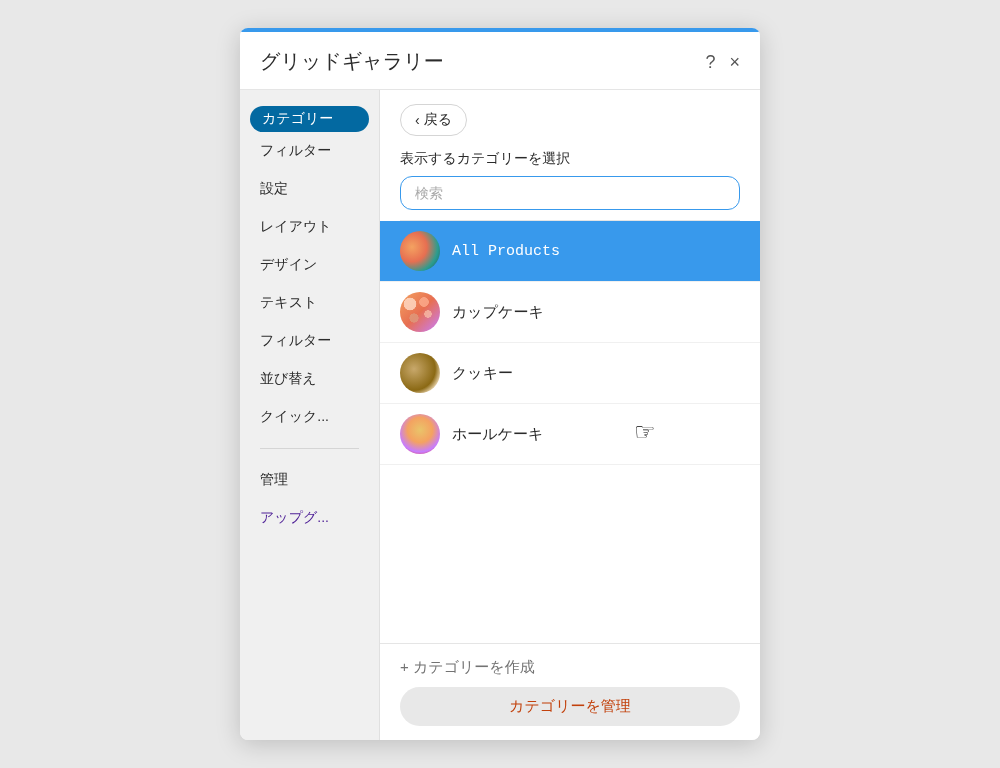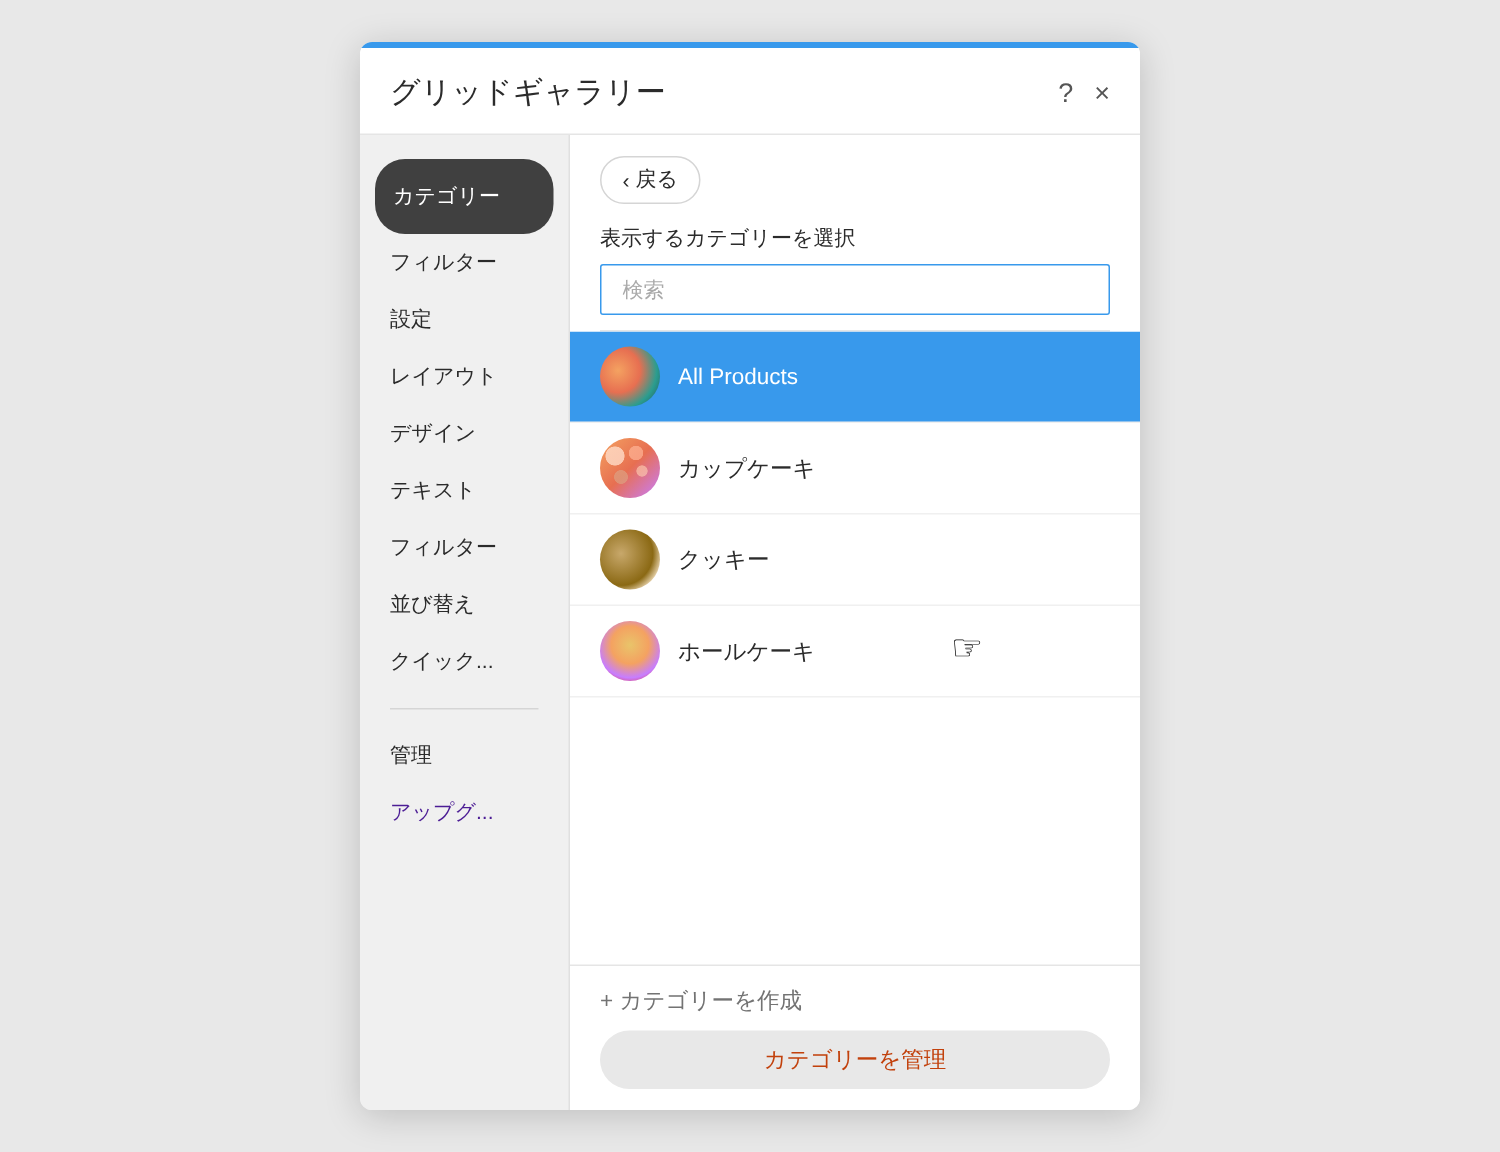--- a/index.html
+++ b/index.html
@@ -74,25 +74,25 @@
 
     .sidebar-item {
       padding: 10px 20px;
       font-size: 14px;
       color: #2b2b2b;
       cursor: pointer;
       white-space: nowrap;
     }
 
     .sidebar-item.active {
-      background: #404040;
+      background: #0369a1;
       color: white;
       border-radius: 20px;
       margin: 0 10px;
-      padding: 16px 12px;
+      padding: 4px 12px;
     }
 
     .sidebar-divider {
       height: 1px;
       background: #d5d5d5;
       margin: 12px 20px;
     }
 
     .sidebar-item.upgrade {
       color: #4c1d95;
@@ -129,21 +129,21 @@
     }
 
     .search-container {
       padding: 0 20px 10px 20px;
     }
 
     .search-input {
       width: 100%;
       padding: 8px 14px;
       border: 1.5px solid #3899ec;
-      border-radius: 2px;
+      border-radius: 12px;
       font-size: 14px;
       color: #2b2b2b;
       outline: none;
     }
 
     .search-input::placeholder {
       color: #aaa;
     }
 
     .divider-line {
@@ -161,20 +161,21 @@
       display: flex;
       align-items: center;
       padding: 10px 20px;
       cursor: pointer;
       gap: 12px;
       border-bottom: 1px solid #f0f0f0;
     }
 
     .category-item.selected {
       background: #3899ec;
+      font-family: Liberation Mono, monospace;
     }
 
     .category-item.selected .category-name {
       color: white;
     }
 
     .category-thumb {
       width: 40px;
       height: 40px;
       border-radius: 50%;

